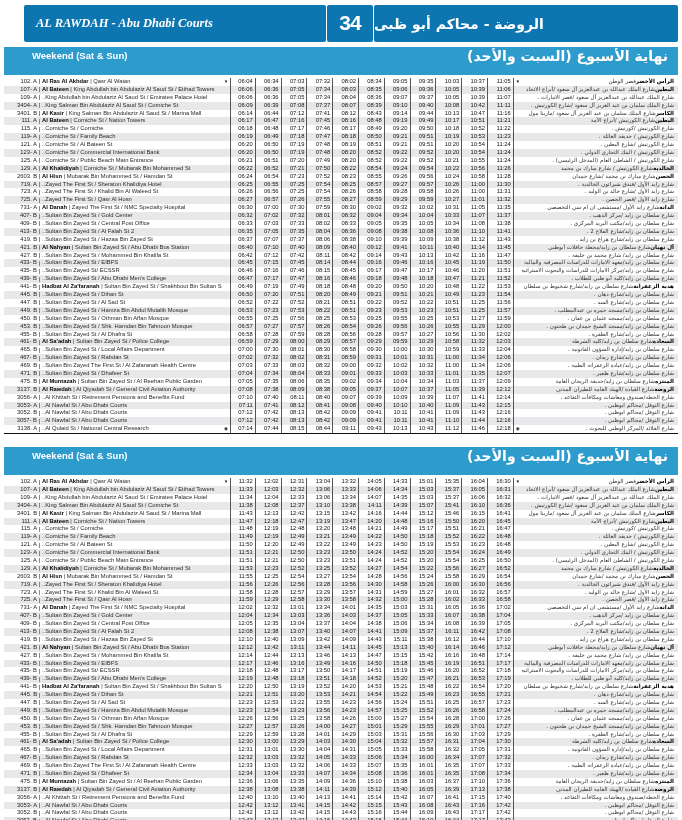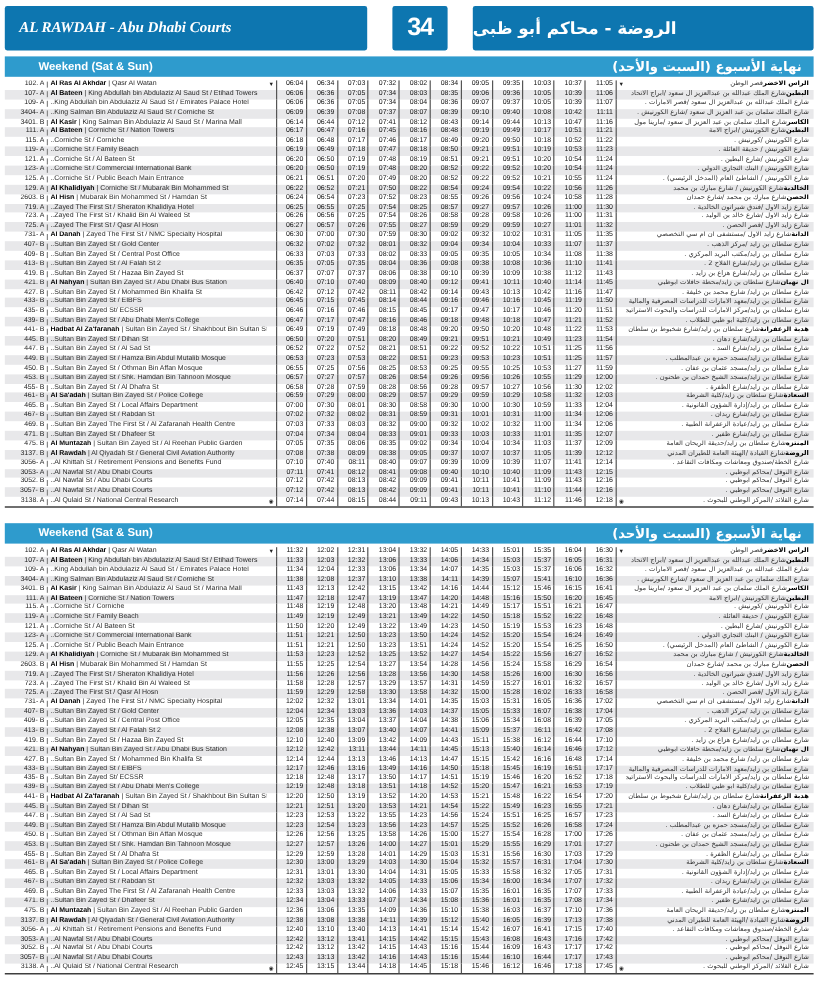--- a/index.html
+++ b/index.html
@@ -1,29 +1,29 @@
 <!DOCTYPE html>
 <html style="--blue: #0d76b0; --ltblue: #2e9bcd; --alt: #e8e8ea; --grid: #555555;"><head>
 <meta charset="utf-8">
 <style>
   :root{ --blue:#0d76b0; --ltblue:#2e9bcd; --alt:#e8e8ea; --grid:#555; }
   html,body{margin:0;padding:0;}
   body{width:682px;height:820px;background:#fff;font-family:"Liberation Sans",sans-serif;color:#1a1a1a;overflow:hidden;}
   .page{width:682px;height:820px;box-sizing:border-box;padding:5px 4px 0 4px;}
   
-  .header{display:flex;gap:21px;height:37px;}
+  .header{display:flex;gap:1px;height:37px;margin-left:20px;}
   .hbx{background:var(--blue);border-radius:2px;color:#fff;display:flex;align-items:center;}
   .h-left{flex:0 0 302px;padding-left:12px;font-family:"Liberation Serif",serif;font-style:italic;font-weight:700;font-size:12.5px;box-sizing:border-box;}
   .h-num{flex:0 0 46px;justify-content:center;font-weight:700;font-size:21px;letter-spacing:-1px;padding-bottom:2px;}
   .h-right{flex:1;justify-content:flex-end;padding-right:4px;font-weight:700;font-size:14px;direction:rtl;font-family:"DejaVu Sans",sans-serif;}
   
-  .weekbar{height:17px;background:var(--ltblue);color:#fff;display:flex;align-items:center;justify-content:space-between;padding:0 10px 0 28px;font-weight:700;font-size:9.5px;}
+  .weekbar{height:17px;background:var(--ltblue);color:#fff;display:flex;align-items:center;justify-content:space-between;padding:0 10px 11px 28px;font-weight:700;font-size:9.5px;}
   .section:first-child .weekbar{margin:5px 0 3px 0;}
   .section + .section .weekbar{margin:13px 0 3px 0;}
-  .wk-ar{direction:rtl;font-family:"DejaVu Sans",sans-serif;font-size:11px;}
+  .wk-ar{direction:rtl;font-family:"DejaVu Sans",sans-serif;font-size:14px;}
   
   .tbl{border-bottom:1px solid #111;}
   .row{display:flex;align-items:stretch;height:7.9px;font-size:5.8px;line-height:7.9px;white-space:nowrap;}
   .row.alt{background:var(--alt);}
   .c-id{flex:0 0 33px;text-align:right;color:#222;overflow:hidden;}
   .vdiv{flex:0 0 1px;background:#888;align-self:center;height:5px;margin:0 2px;}
   .c-nm{flex:0 0 180px;overflow:hidden;color:#2a2a2a;}
   .c-nm b{color:#000;}
   .c-mk,.c-mk2{flex:0 0 8px;display:flex;align-items:center;justify-content:center;font-size:4.6px;color:#222;}
   .c-t{flex:0 0 25.8px;box-sizing:border-box;border-right:1px solid var(--grid);display:flex;align-items:center;justify-content:flex-end;padding-right:2px;color:#111;}

